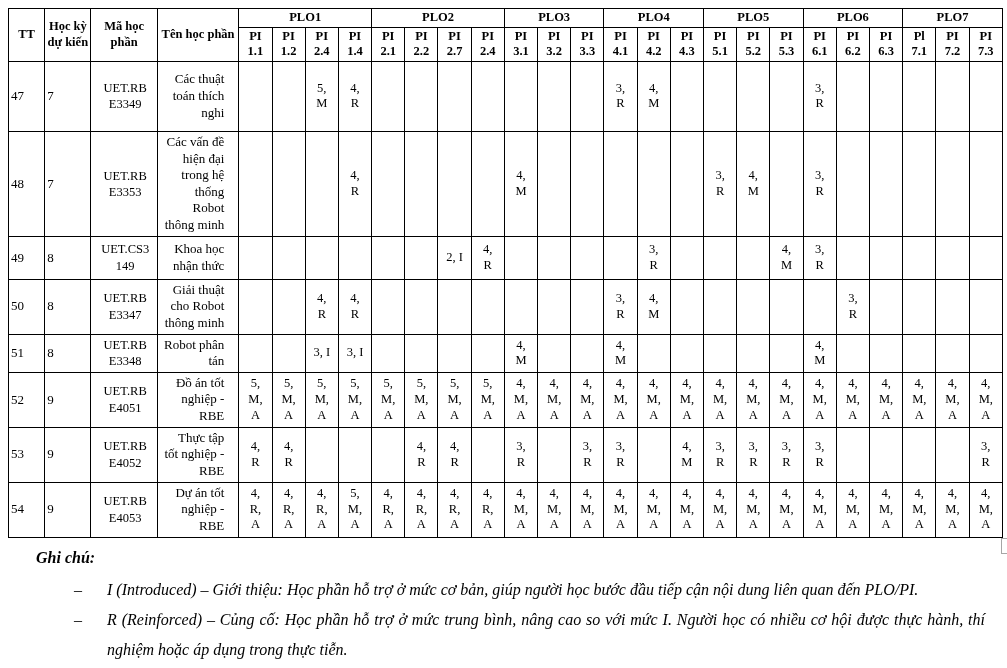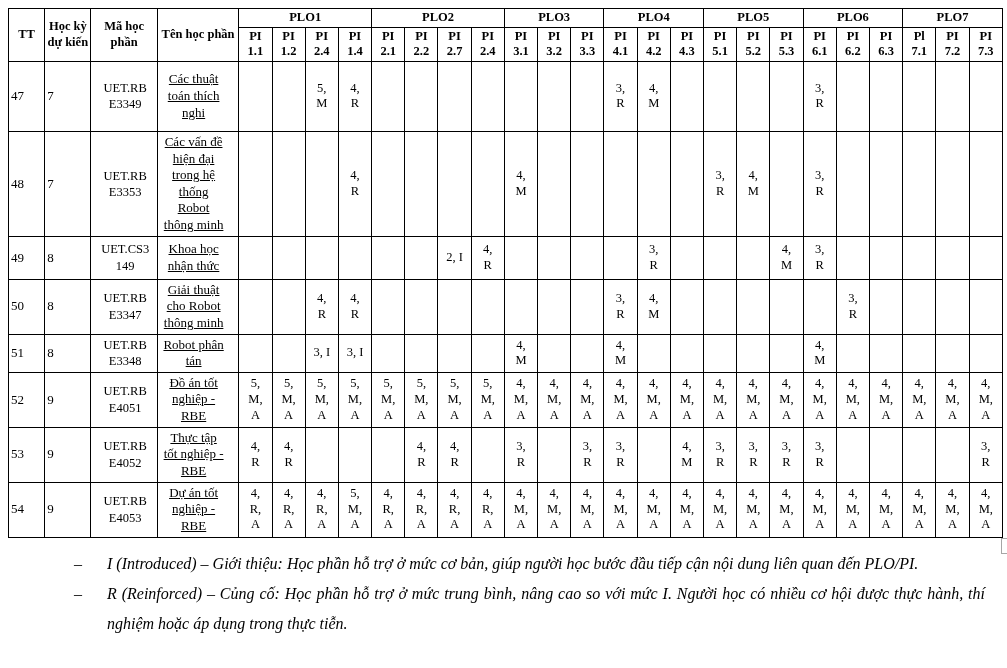--- a/index.html
+++ b/index.html
@@ -55,24 +55,23 @@
     line-height: 1.25;
   }
   td.c-code {
     font-size: 12.5px;
     text-align: center;
     padding: 1px 2px 1px 4px;
     line-height: 1.3;
   }
   td.c-name {
     font-size: 13px;
-    text-align: center;
+    text-align: right;
     padding: 2px 14px 2px 5px;
     line-height: 1.28;
-    text-decoration: underline;
   }
   td.c-pi {
     font-size: 12.5px;
     text-align: center;
     padding: 2px 6px;
     line-height: 1.25;
   }
   col.col-tt   { width: 36px; }
   col.col-sem  { width: 46px; }
   col.col-code { width: 66px; }
@@ -425,20 +424,21 @@
             <td class="c-pi">4, M, A</td>
             <td class="c-pi">4, M, A</td>
             <td class="c-pi">4, M, A</td>
           </tr>
         </tbody>
       </table>
     <div class="resize-handle"></div>
   </div>
 
   <div class="notes">
+    <div class="notes-title">Ghi chú:</div>
     <div class="notes-item">
       <span class="marker">–</span>
       <div class="note-text">I (Introduced) – Giới thiệu: Học phần hỗ trợ ở mức cơ bản, giúp người học bước đầu tiếp cận nội dung liên quan đến PLO/PI.</div>
     </div>
     <div class="notes-item">
       <span class="marker">–</span>
       <div class="note-text">R (Reinforced) – Củng cố: Học phần hỗ trợ ở mức trung bình, nâng cao so với mức I. Người học có nhiều cơ hội được thực hành, thí nghiệm hoặc áp dụng trong thực tiễn.</div>
     </div>
   </div>
 

